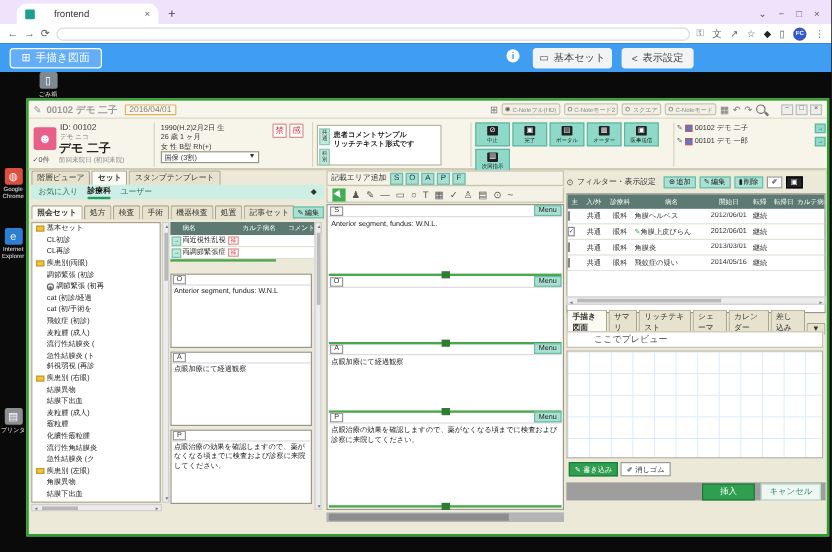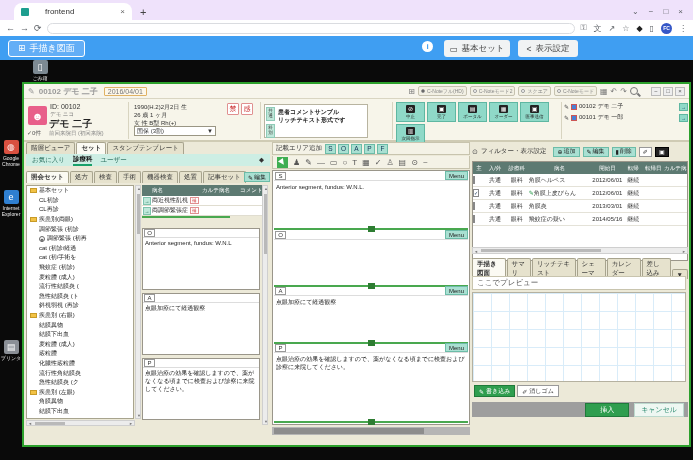--- a/index.html
+++ b/index.html
@@ -109,21 +109,21 @@
   .split i{position:absolute;left:94px;top:-2px;width:7px;height:6px;background:#2e7d32;}
   .cscroll{position:absolute;left:248px;top:343px;width:198px;height:8px;background:#b5b5b5;}
   .cscroll i{position:absolute;left:2px;top:1px;width:150px;height:6px;background:#8d8d8d;}
   
   .rhead{position:absolute;left:448px;top:60px;width:216px;height:15px;display:flex;align-items:center;gap:3px;font-size:6.5px;color:#333;}
   .rtable{position:absolute;left:448px;top:77px;width:216px;background:#fff;border:1px solid #9a968a;}
   .rth{display:flex;height:12px;background:#5d7a72;color:#fff;align-items:center;font-size:5.5px;}
   .rrow{display:flex;height:13px;align-items:center;border-bottom:1px solid #e4e2d8;font-size:6px;color:#333;}
   .cb{width:6px;height:6px;border:1px solid #888;background:#fff;margin:0 auto;font-size:5px;line-height:6px;text-align:center;color:#135;}
   .rtabs{position:absolute;left:448px;top:174px;width:216px;display:flex;align-items:flex-end;gap:1px;}
-  .prevbar{position:absolute;left:448px;top:192px;width:214px;height:14px;background:#fff;border:1px solid #c8c4ae;display:flex;align-items:center;padding:0 4px;font-size:7.5px;color:#555;}
+  .prevbar{position:absolute;left:448px;top:192px;width:214px;height:14px;background:#fff;border:1px solid #c8c4ae;display:flex;align-items:center;padding:0 22px;font-size:7.5px;color:#555;}
   .grid{position:absolute;left:448px;top:208px;width:214px;height:90px;background:#fff;border:1px solid #b5b1a0;
         background-image:linear-gradient(#d9ecf9 1px,transparent 1px),linear-gradient(90deg,#d9ecf9 1px,transparent 1px);background-size:18px 18px;}
   .dbtns{position:absolute;left:450px;top:301px;display:flex;gap:2px;}
   .dbtn{height:12px;display:flex;align-items:center;gap:2px;font-size:6px;padding:0 4px;border:1px solid #999;}
   .dbtn.g{background:#2f9e4f;color:#fff;border-color:#1f7a3a;}
   .dbtn.w{background:#fff;color:#333;}
   .rfoot{position:absolute;left:448px;top:318px;width:216px;height:15px;background:#9e9e9e;display:flex;align-items:center;justify-content:flex-end;gap:5px;padding:0 4px;}
   .ins{background:#2f9e4f;color:#fff;font-size:7px;padding:1px 14px;border:1px solid #1f7a3a;}
   .cancel{background:#eef7f2;color:#2a8a6f;font-size:7px;padding:1px 6px;border:1px solid #bcd9cd;}
 </style>

